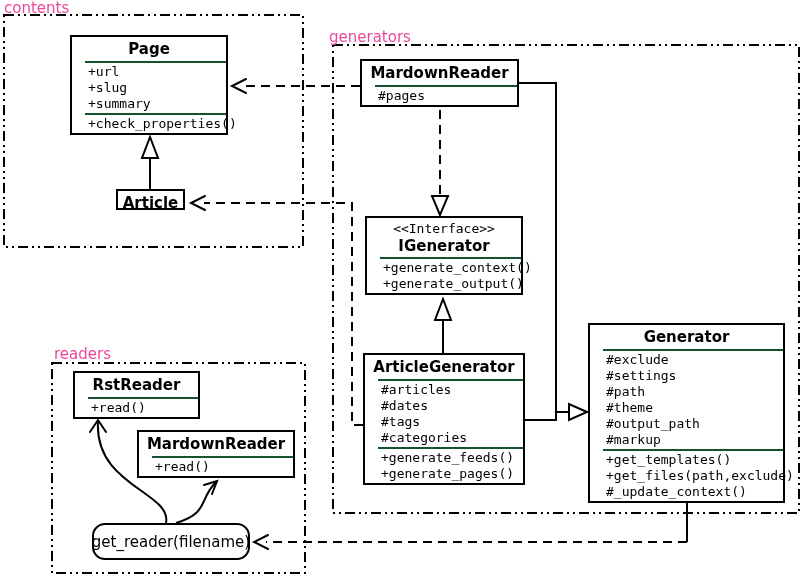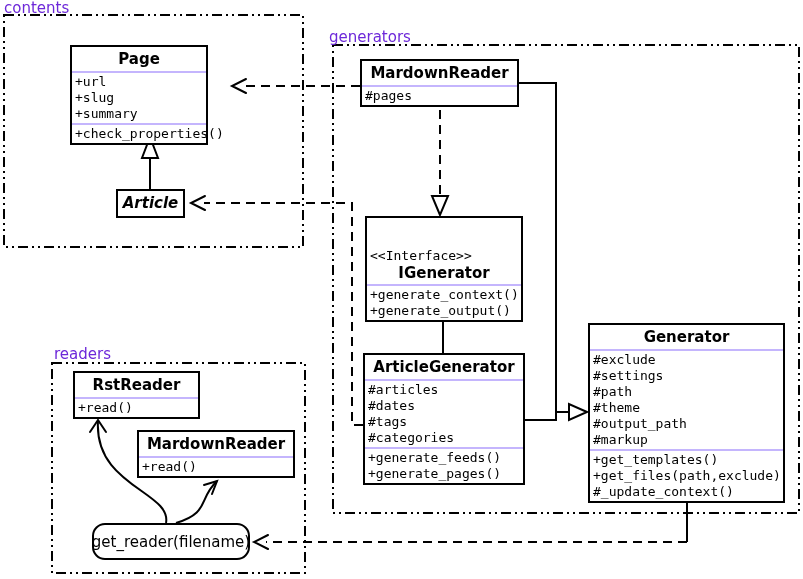--- a/index.html
+++ b/index.html
@@ -6,26 +6,26 @@
   .canvas {
     position:relative; width:803px; height:579px; background:#ffffff;
     font-family:"DejaVu Sans", sans-serif; overflow:hidden; color:#000;
   }
   svg.layer { position:absolute; left:0; top:0; width:803px; height:579px; }
   .pkg { fill:none; stroke:#000; stroke-width:2; stroke-dasharray:10 4 2 4 2 4; }
   .solid { stroke:#000; stroke-width:2; fill:none; }
   .dashed { stroke:#000; stroke-width:2; fill:none; stroke-dasharray:9 6; }
   .tri { fill:#ffffff; stroke:#000; stroke-width:2; }
   .open-head { fill:none; stroke:#000; stroke-width:2; stroke-linecap:round; }
-  .pkg-label { position:absolute; font-size:15px; line-height:15px; color:#6d28d9; }
+  .pkg-label { position:absolute; font-size:15px; line-height:15px; color:#ec4899; }
   .cls { position:absolute; background:#ffffff; border:2px solid #000; box-sizing:border-box; }
   .ttl { font-weight:bold; font-size:15px; line-height:20px; padding:2px 3px; text-align:center; white-space:nowrap; }
-  .sec { border-top:2px solid #c4b5fd; padding:1px 3px; }
+  .sec { border-top:2px solid #14532d; padding:1px 3px;margin-left:13px; }
   .mono { font-family:"DejaVu Sans Mono", monospace; font-size:13px; line-height:16px; white-space:pre; }
-  .stereo { font-family:"DejaVu Sans Mono", monospace; font-size:13px; line-height:15px; text-align:left;margin-top:27px; }
+  .stereo { font-family:"DejaVu Sans Mono", monospace; font-size:13px; line-height:15px; text-align:center; }
   .plainbox { position:absolute; background:#ffffff; border:2px solid #000; box-sizing:border-box;
               display:flex; align-items:center; justify-content:center; font-size:15px; }
 </style>
 </head>
 <body>
 
 <div class="canvas">
 
   <svg class="layer" viewBox="0 0 803 579">
 
@@ -60,33 +60,33 @@
     <polyline class="open-head" points="106,432 98,420 90,432"></polyline>
 
     <path class="solid" d="M 176 523 C 210 513, 198 499, 217 481"></path>
     <polyline class="open-head" points="204,485 217,481 212,494"></polyline>
   </svg>
 
   <div class="pkg-label" style="left:4px; top:1px;">contents</div>
   <div class="pkg-label" style="left:329px; top:30px;">generators</div>
   <div class="pkg-label" style="left:54px; top:347px;">readers</div>
 
-  <div class="cls" style="left:70px; top:45px; width:138px;">
+  <div class="cls" style="left:70px; top:35px; width:158px;">
     <div class="ttl">Page</div>
     <div class="sec">
       <div class="mono">+url</div>
       <div class="mono">+slug</div>
       <div class="mono">+summary</div>
     </div>
     <div class="sec">
       <div class="mono">+check_properties()</div>
     </div>
   </div>
 
-  <div class="cls" style="left:116px; top:189px; width:69px; height:29px;font-style:italic;">
+  <div class="cls" style="left:116px; top:189px; width:69px; height:21px;">
     <div class="ttl" style="line-height:21px;">Article</div>
   </div>
 
   <div class="cls" style="left:360px; top:59px; width:159px;">
     <div class="ttl">MardownReader</div>
     <div class="sec">
       <div class="mono">#pages</div>
     </div>
   </div>
 

